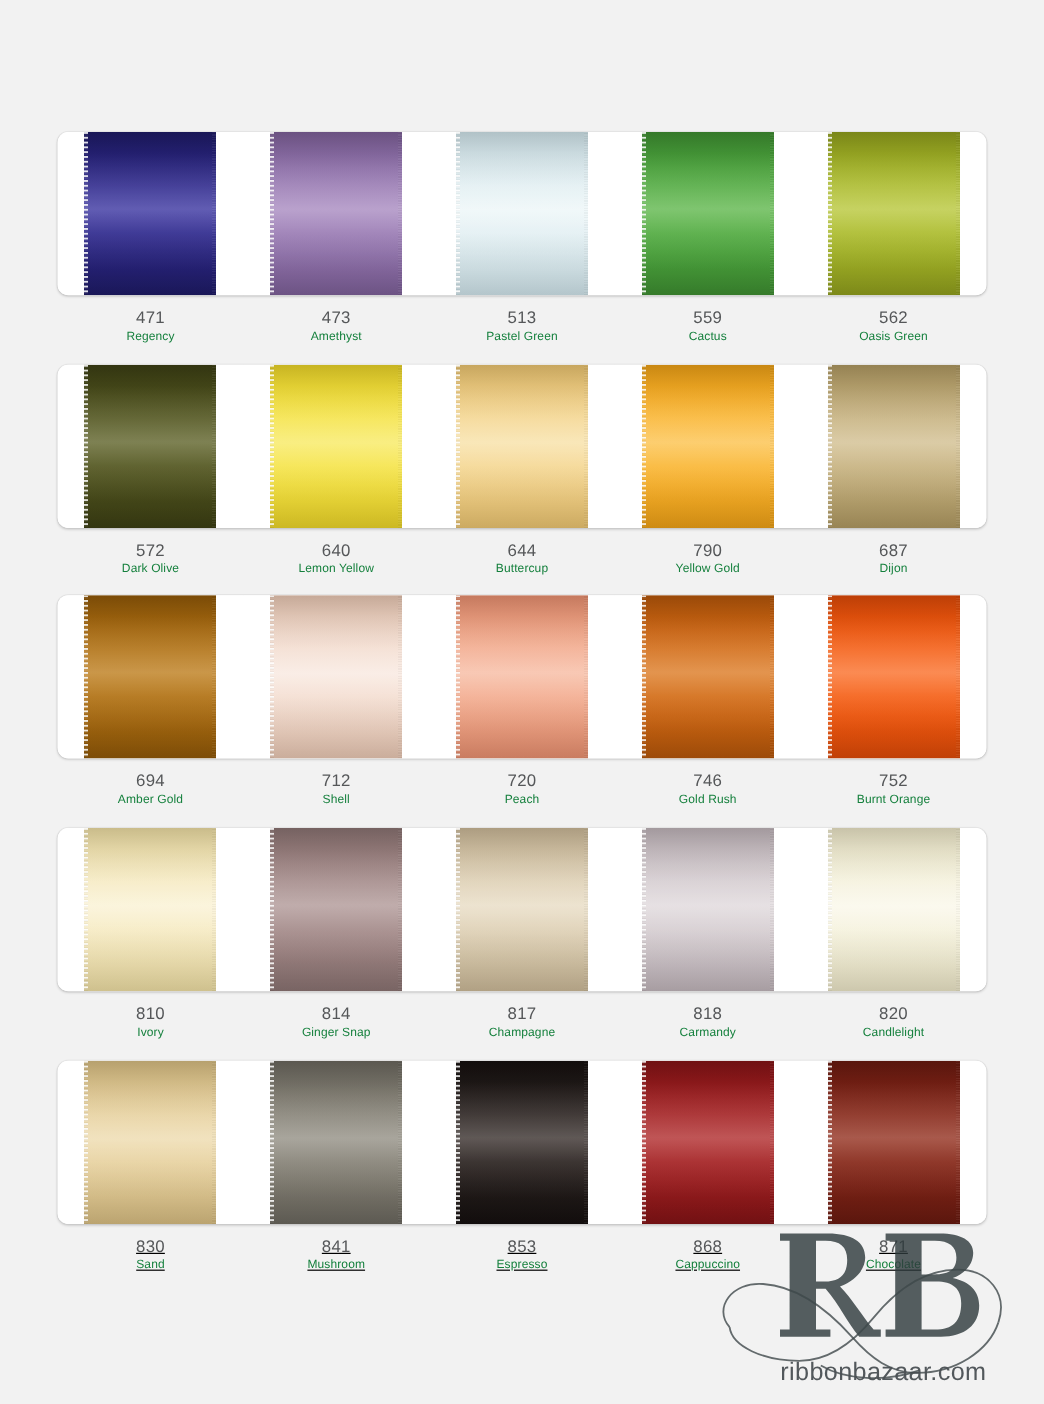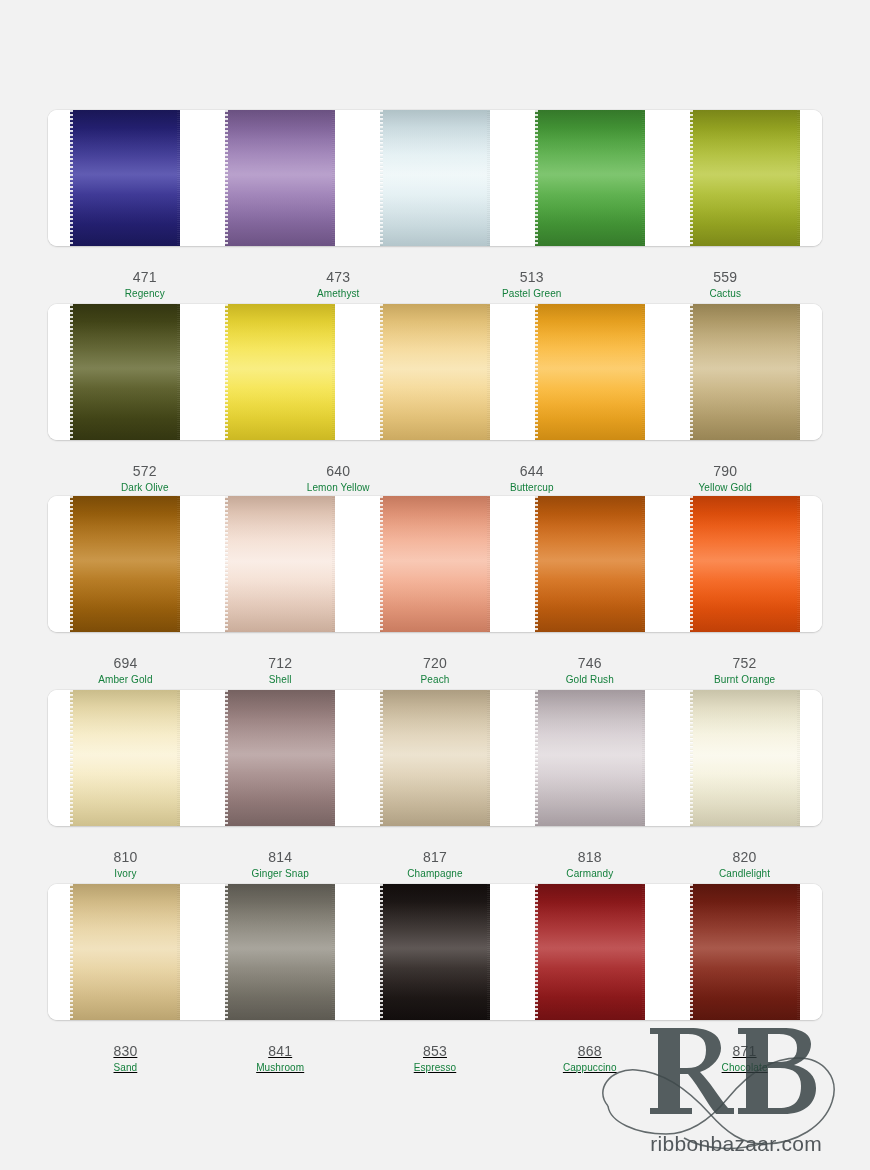--- a/index.html
+++ b/index.html
@@ -83,21 +83,21 @@
     mask-image:
       linear-gradient(#000,#000),
       linear-gradient(to right,#000 0 3px,transparent 3px calc(100% - 3px),#000 calc(100% - 3px) 100%);
     mask-composite:intersect;
   }
 
   
   .label-row{
     display:flex;
     width:774px;
-    margin-top:21px;
+    margin-top:8px;
   }
   .label-cell{
     flex:1 1 0;
     text-align:center;
     line-height:1.45;
   }
   .label-code{
     font-size:14px;
     color:#555759;
     letter-spacing:.2px;
@@ -162,20 +162,24 @@
           <div class="label-name">Amethyst</div>
         </div>
         <div class="label-cell">
           <div class="label-code">513</div>
           <div class="label-name">Pastel Green</div>
         </div>
         <div class="label-cell">
           <div class="label-code">559</div>
           <div class="label-name">Cactus</div>
         </div>
+        <div class="label-cell">
+          <div class="label-code">562</div>
+          <div class="label-name">Oasis Green</div>
+        </div>
       </div>
     </div>
     <div class="row-group" style="top: 304px;">
       <div class="card">
         <div class="swatch-slot">
           <div class="ribbon" style="background: linear-gradient(rgb(58, 61, 19) 0%, rgb(76, 79, 28) 22%, rgb(94, 98, 40) 48%, rgb(76, 79, 28) 74%, rgb(58, 61, 19) 100%);"></div>
         </div>
         <div class="swatch-slot">
           <div class="ribbon" style="background: linear-gradient(rgb(229, 207, 39) 0%, rgb(243, 224, 63) 22%, rgb(248, 234, 99) 48%, rgb(243, 224, 63) 74%, rgb(229, 207, 39) 100%);"></div>
         </div>
@@ -198,20 +202,24 @@
           <div class="label-code">640</div>
           <div class="label-name">Lemon Yellow</div>
         </div>
         <div class="label-cell">
           <div class="label-code">644</div>
           <div class="label-name">Buttercup</div>
         </div>
         <div class="label-cell">
           <div class="label-code">790</div>
           <div class="label-name">Yellow Gold</div>
+        </div>
+        <div class="label-cell">
+          <div class="label-code">687</div>
+          <div class="label-name">Dijon</div>
         </div>
       </div>
     </div>
     <div class="row-group" style="top: 496px;">
       <div class="card">
         <div class="swatch-slot">
           <div class="ribbon" style="background: linear-gradient(rgb(140, 86, 8) 0%, rgb(168, 106, 16) 22%, rgb(189, 125, 28) 48%, rgb(168, 106, 16) 74%, rgb(140, 86, 8) 100%);"></div>
         </div>
         <div class="swatch-slot">
           <div class="ribbon" style="background: linear-gradient(rgb(227, 194, 174) 0%, rgb(240, 215, 200) 22%, rgb(249, 233, 224) 48%, rgb(240, 215, 200) 74%, rgb(227, 194, 174) 100%);"></div>

